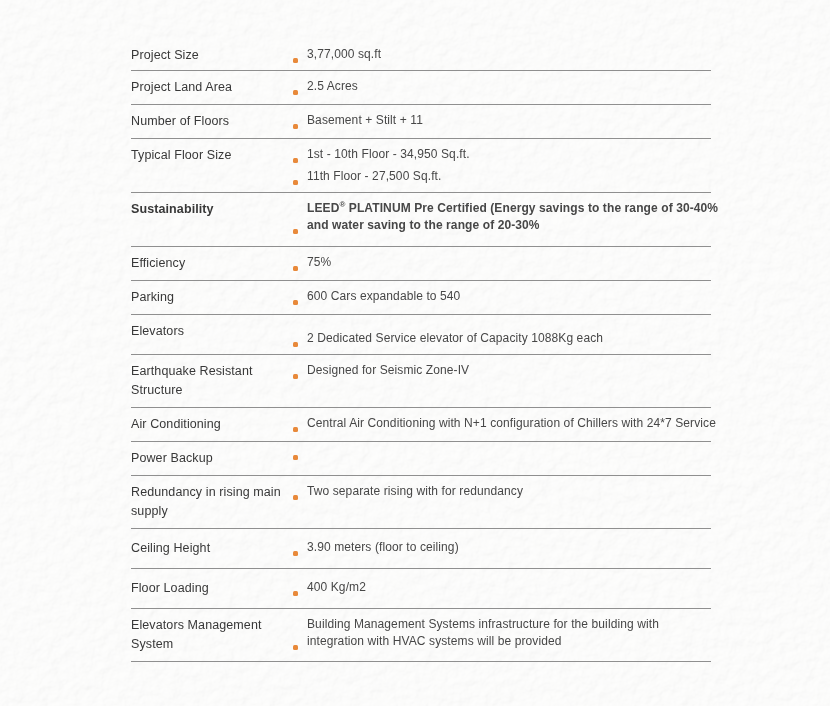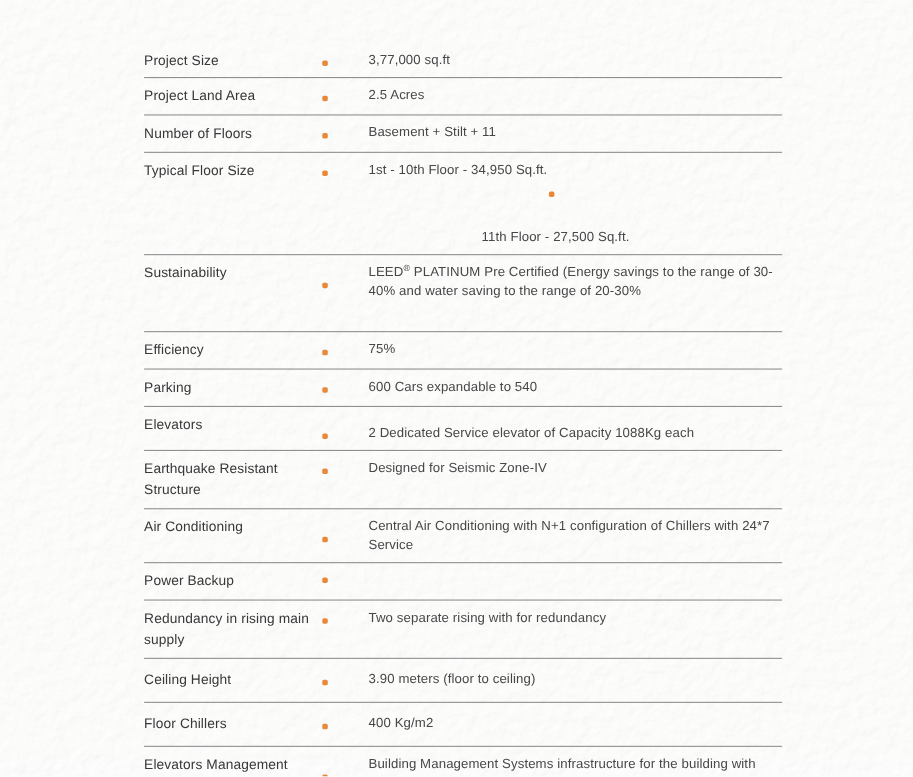--- a/index.html
+++ b/index.html
@@ -38,43 +38,42 @@
     font-size: 12.5px;
     line-height: 19px;
     color: var(--label, #383838);
     letter-spacing: 0.1px;
   }
 
   .row-values { flex: 1; margin-right: -8px; }
 
   .value-item {
     display: flex;
-    align-items: center;
+    align-items: flex-end;
     font-size: 12px;
     line-height: 17px;
     color: var(--value, #474747);
     letter-spacing: 0.1px;
-    gap: 28px;
-  }
-  .value-item + .value-item { margin-top: 5px; flex-direction: column; }
+  }
+  .value-item + .value-item { margin-top: 5px; }
 
   .bullet {
     flex: 0 0 5px;
     width: 5px;
     height: 5px;
     border-radius: 1.5px;
     background: var(--accent, #E8893A);
     margin: 6px 9px 0 2px;
   }
 
   .value-text sup { font-size: 8px; line-height: 0; }
 
   
   .row:nth-child(1)  { padding: 4px 0 5px; }
-  .row:nth-child(5)  { padding-bottom: 28px; }
+  .row:nth-child(5)  { padding-bottom: 12px; font-weight: bold; }
   .row:nth-child(8)  .row-values { padding-top: 8px; }
   .row:nth-child(13), .row:nth-child(14) { padding: 10px 0; }
 </style>
 </head>
 <body>
 
 <div class="stage">
 
   <svg class="texture" width="830" height="706" aria-hidden="true">
     <defs>
@@ -219,21 +218,21 @@
     <div class="row-label">Ceiling Height</div>
     <div class="row-values">
   <div class="value-item">
     <span class="bullet"></span>
     <span class="value-text">3.90 meters (floor to ceiling)</span>
   </div>
 </div>
   </div>
 
   <div class="row">
-    <div class="row-label">Floor Chillers</div>
+    <div class="row-label">Floor Loading</div>
     <div class="row-values">
   <div class="value-item">
     <span class="bullet"></span>
     <span class="value-text">400 Kg/m2</span>
   </div>
 </div>
   </div>
 
   <div class="row">
     <div class="row-label">Elevators Management System</div>

